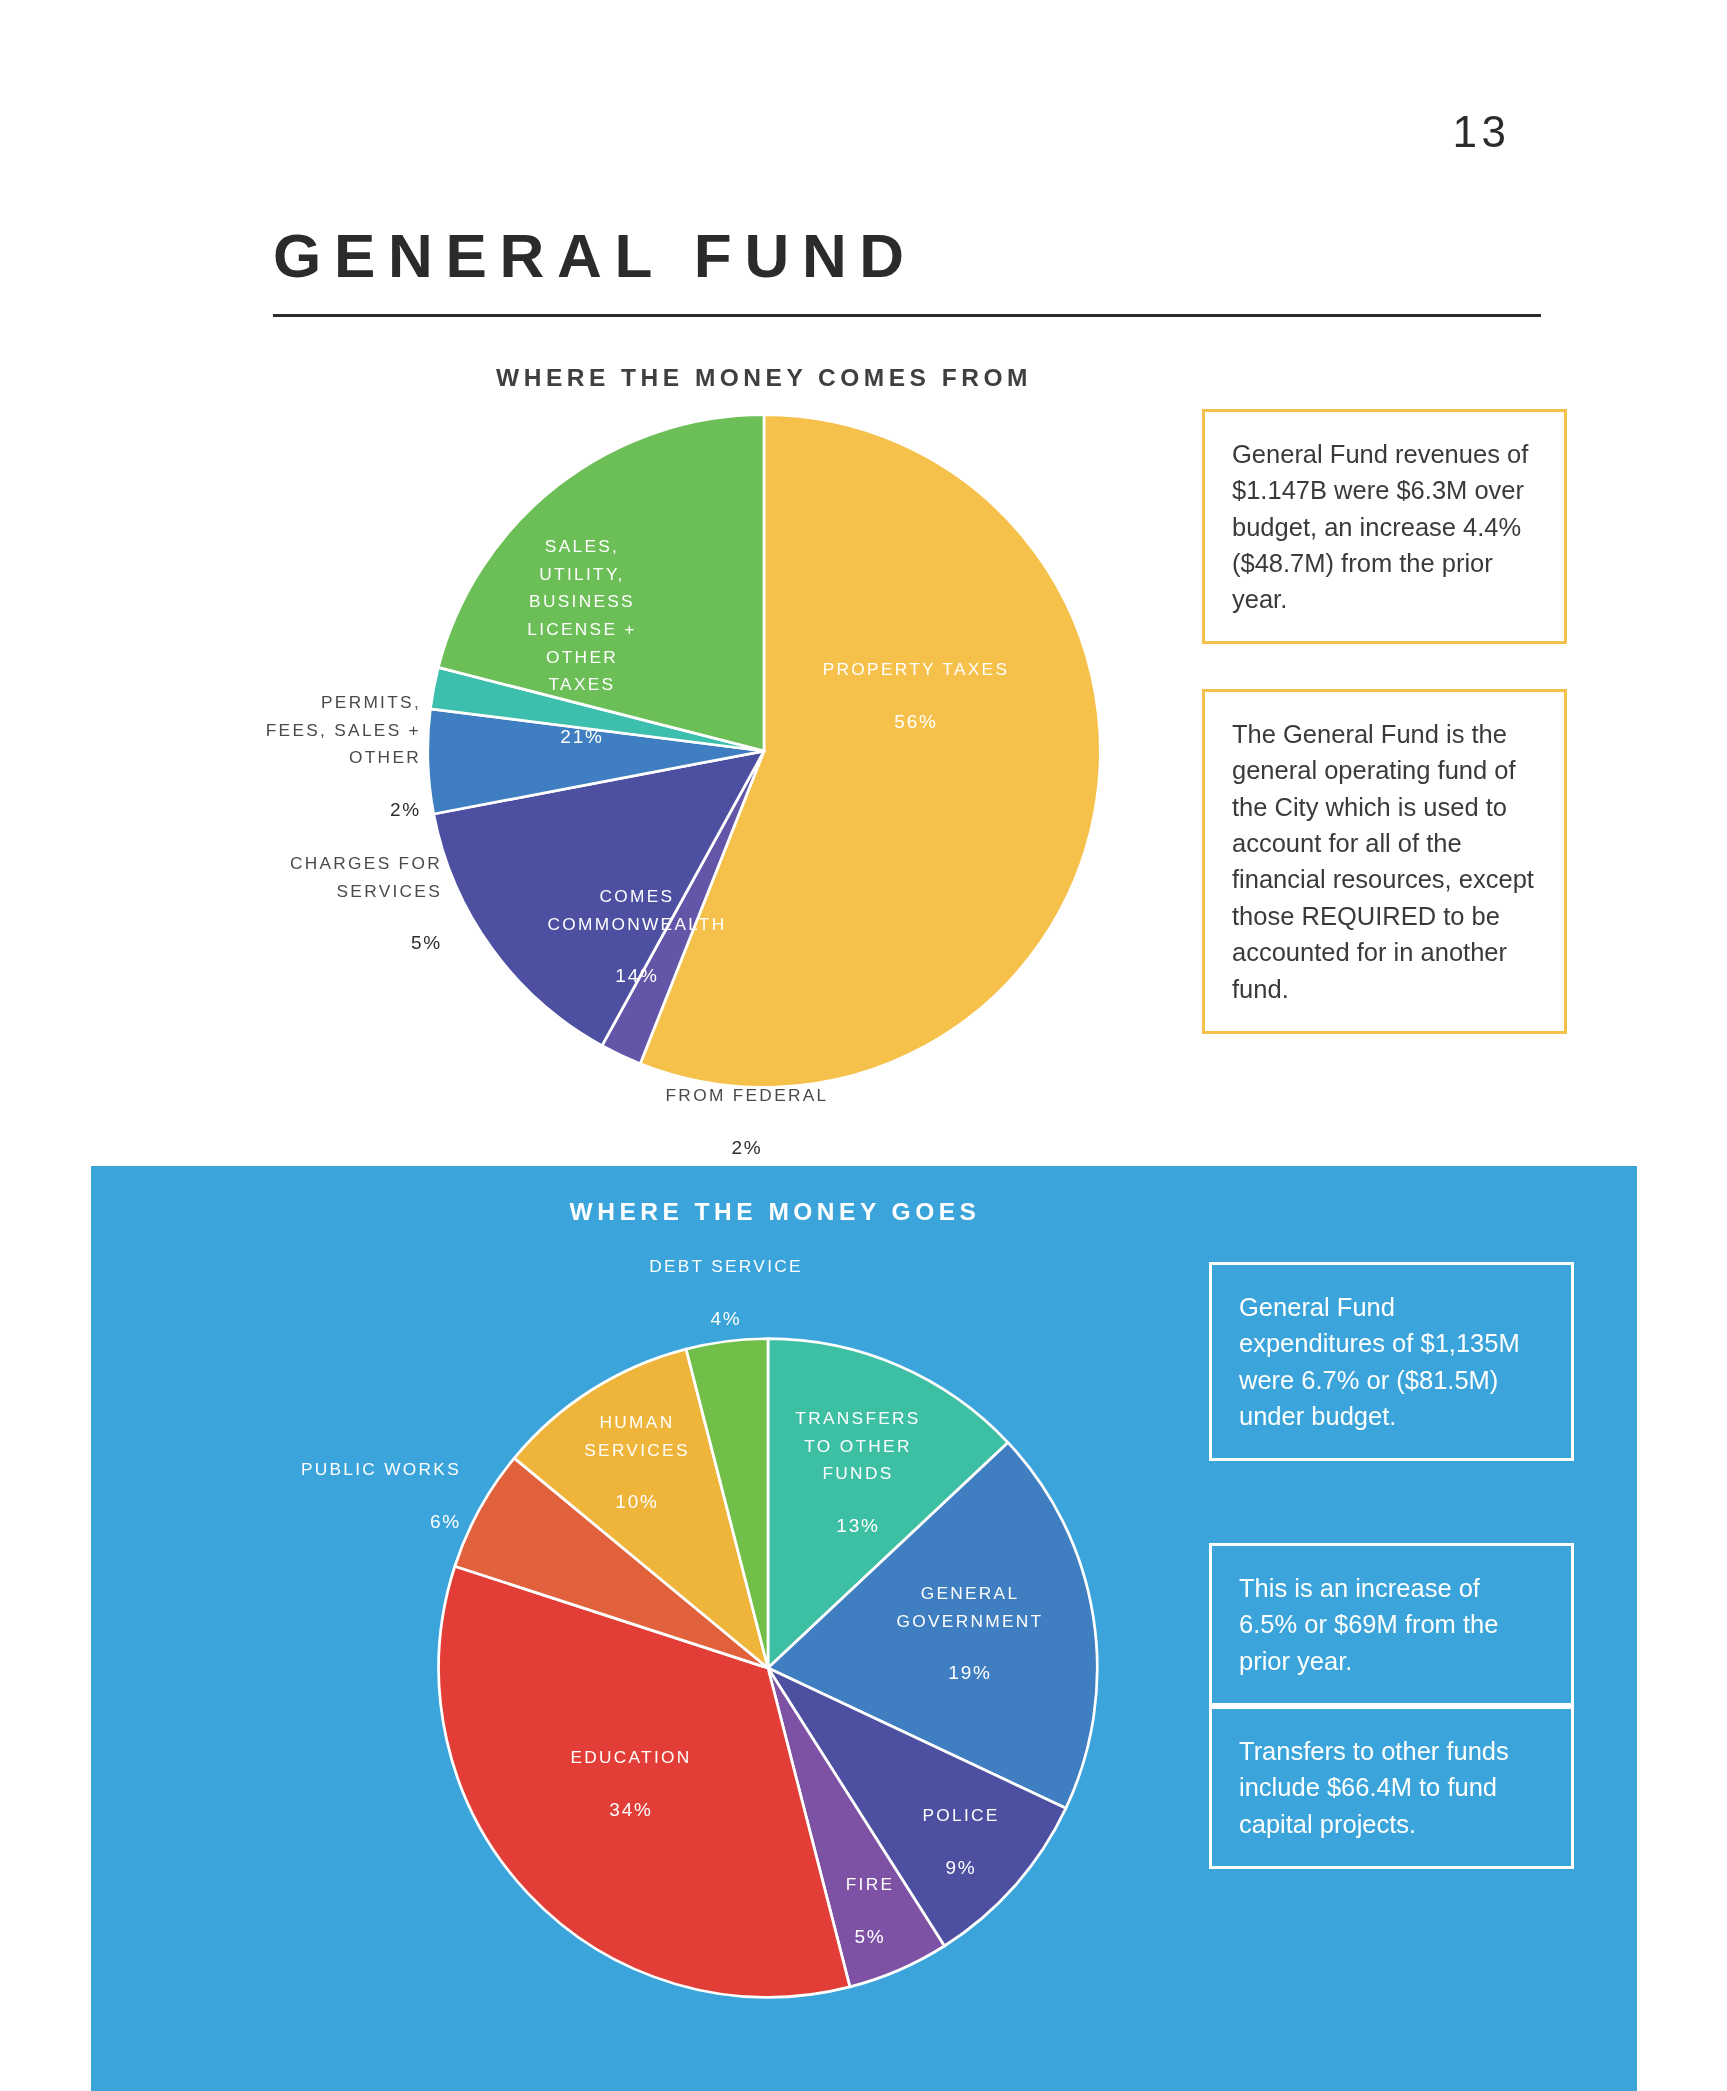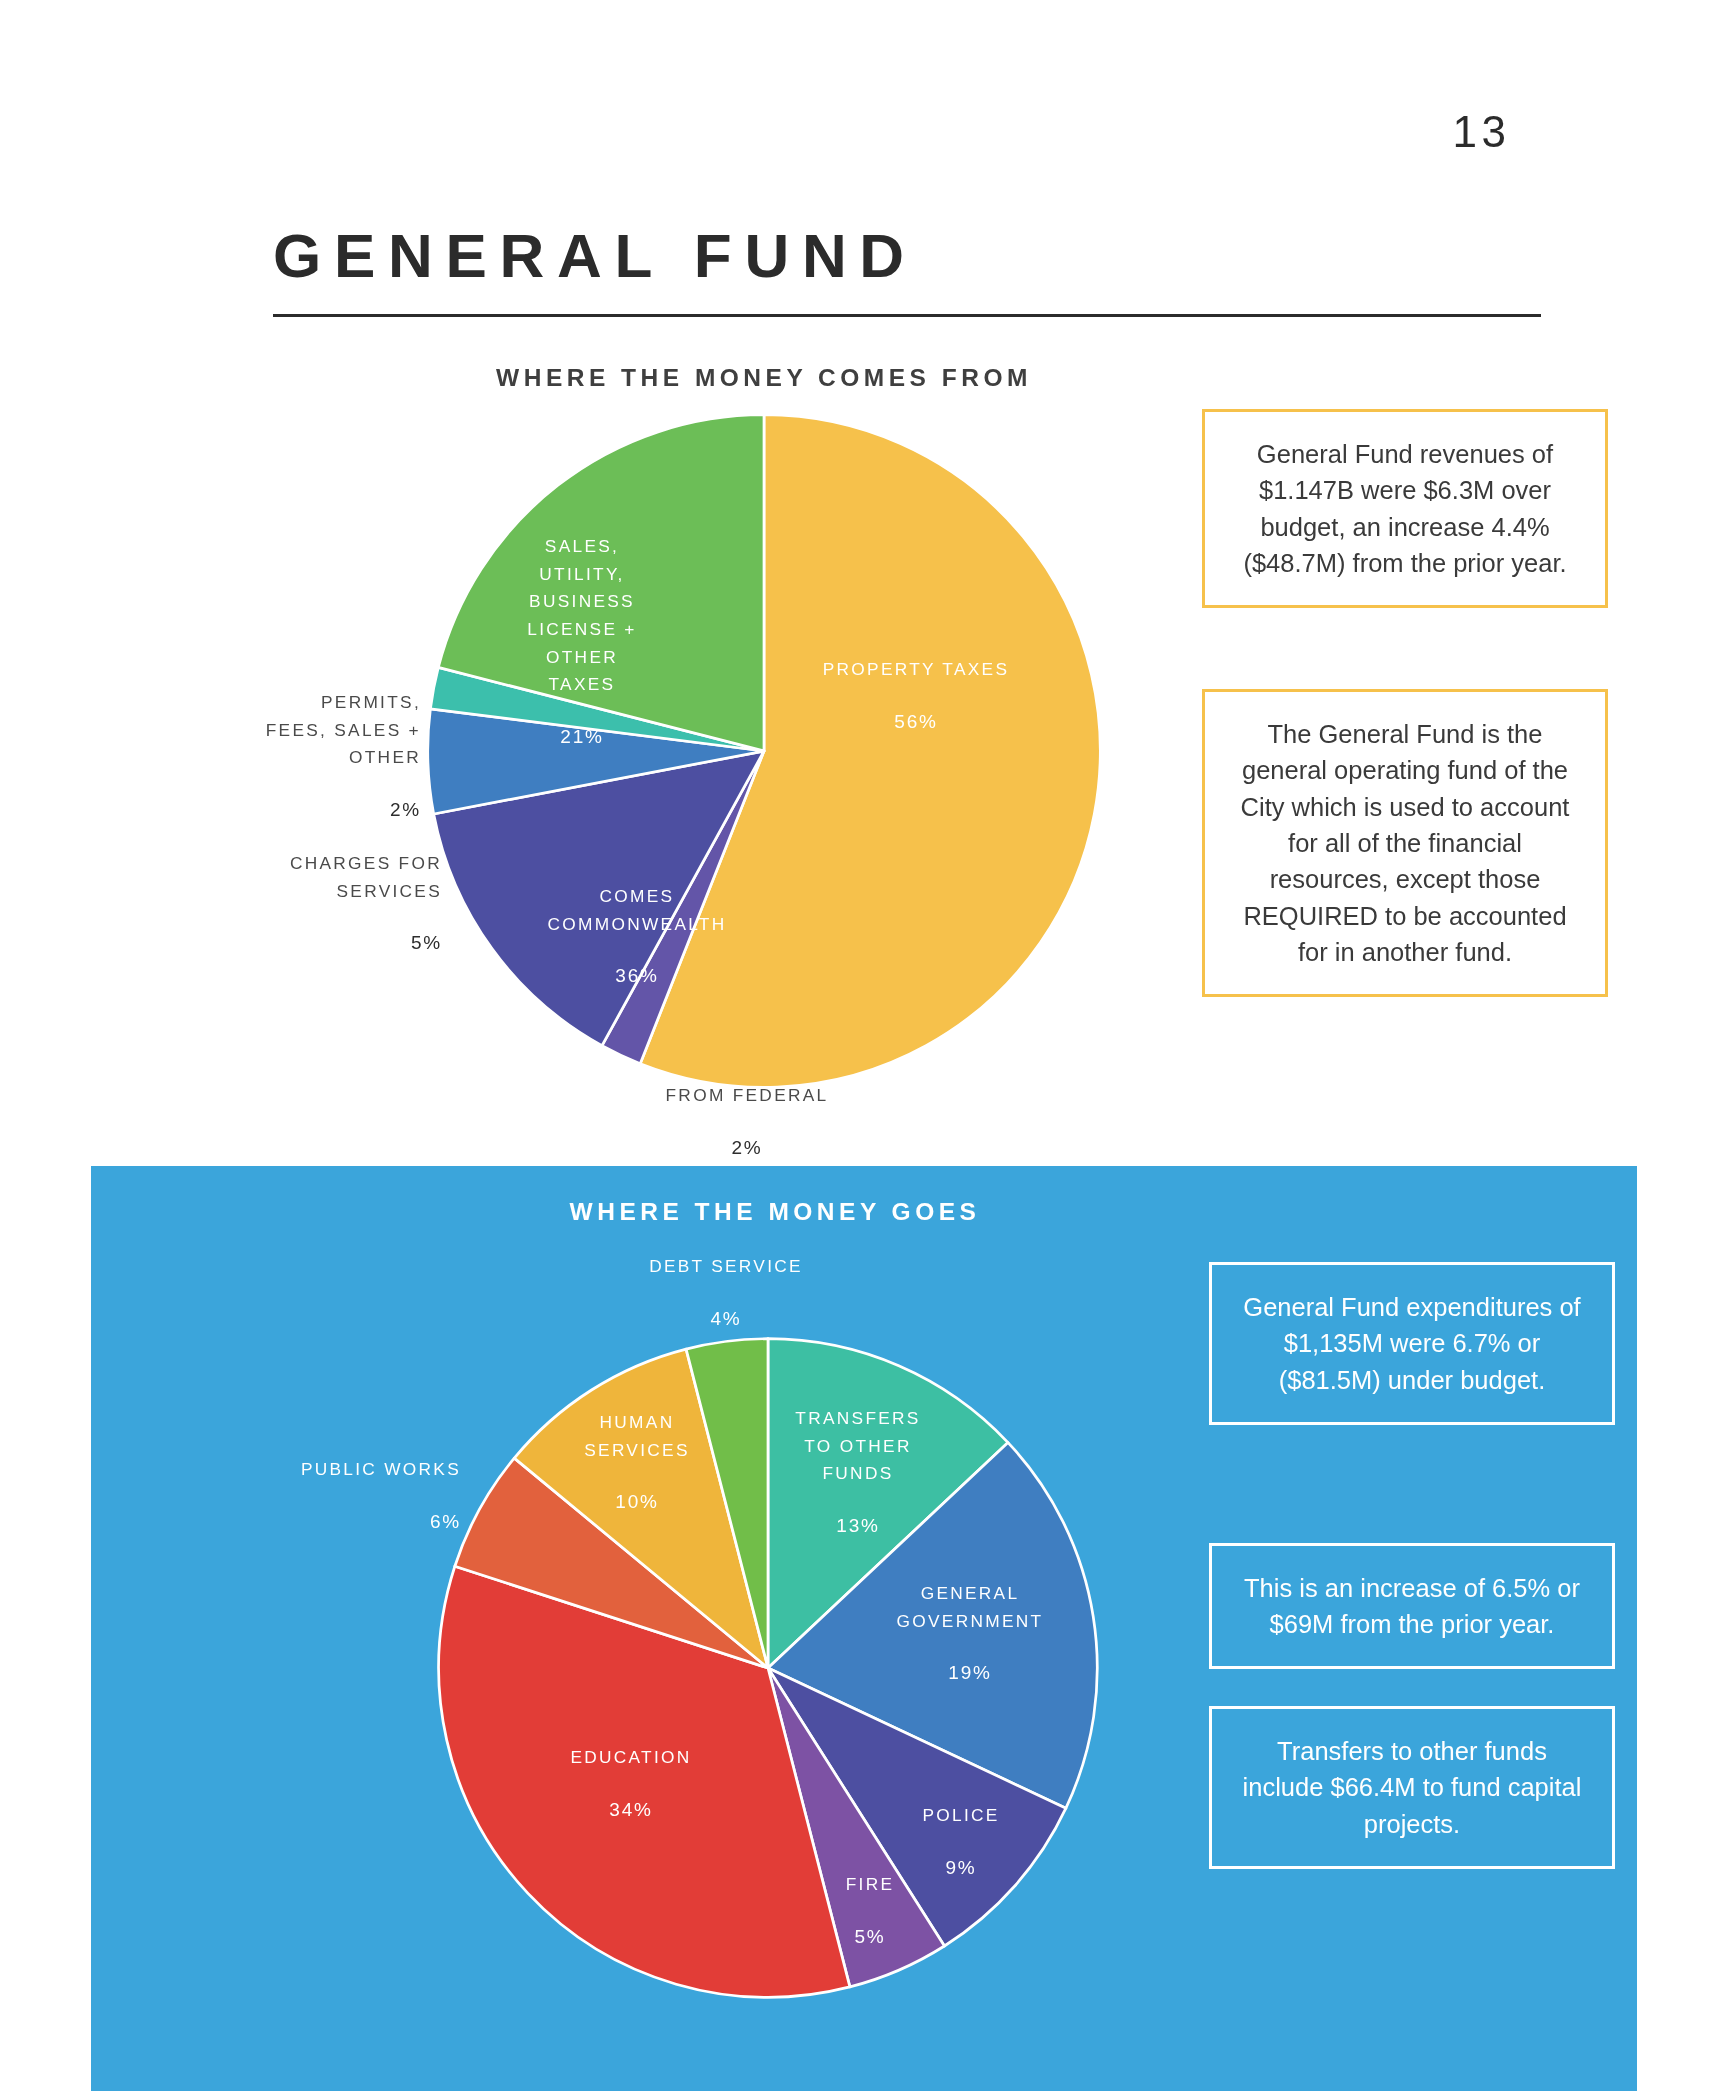--- a/index.html
+++ b/index.html
@@ -36,22 +36,22 @@
   .plabel .name { font-size:17.3px; letter-spacing:2.3px; line-height:1.6; }
   .plabel .pct  { font-size:19px; letter-spacing:1.8px; font-weight:normal; margin-top:27px; }
   .ctr   { transform:translate(-50%,-50%); text-align:center; }
   .inside { color:#ffffff; }
   .dark   { color:#4a4a4a; }
   .dark .pct { color:#2e2e2e; }
   .white  { color:#ffffff; }
   .right  { text-align:right; }
 
   .note {
-    position:absolute; left:1202px; width:406px; box-sizing:border-box;
-    font-size:25.5px; line-height:1.43; padding:23.6px 27px;text-align:center;
+    position:absolute; left:1202px; width:365px; box-sizing:border-box;
+    font-size:25.5px; line-height:1.43; padding:23.6px 27px;
   }
   .note.yellowb { border:3.6px solid #F6C14B; color:#3a3a3a; background:#ffffff; }
   .note.whiteb  { border:3.6px solid #ffffff; color:#ffffff; background:transparent;margin-left:7px; }
   #rnote1 { top:409px; }
   #rnote2 { top:689px; }
   #enote1 { top:1262px; }
   #enote2 { top:1543px; }
   #enote3 { top:1706px; }
 </style>
 </head>
@@ -79,21 +79,21 @@
   <div class="plabel ctr inside" style="left:916px; top:694px; width:291px;">
     <div class="name">PROPERTY TAXES</div>
     <div class="pct">56%</div>
   </div>
   <div class="plabel ctr inside" style="left:582px; top:641px; width:113px;">
     <div class="name">SALES, UTILITY, BUSINESS LICENSE + OTHER TAXES</div>
     <div class="pct">21%</div>
   </div>
   <div class="plabel ctr inside" style="left:637px; top:935px; width:182px;">
     <div class="name">COMES COMMONWEALTH</div>
-    <div class="pct">36%</div>
+    <div class="pct">14%</div>
   </div>
   <div class="plabel right dark" style="right:1306px; top:689px; width:159px;">
     <div class="name">PERMITS, FEES, SALES + OTHER</div>
     <div class="pct">2%</div>
   </div>
   <div class="plabel right dark" style="right:1285px; top:850px; width:182px;">
     <div class="name">CHARGES FOR SERVICES</div>
     <div class="pct">5%</div>
   </div>
   <div class="plabel ctr dark" style="left:747px; top:1120px; width:273px;">

